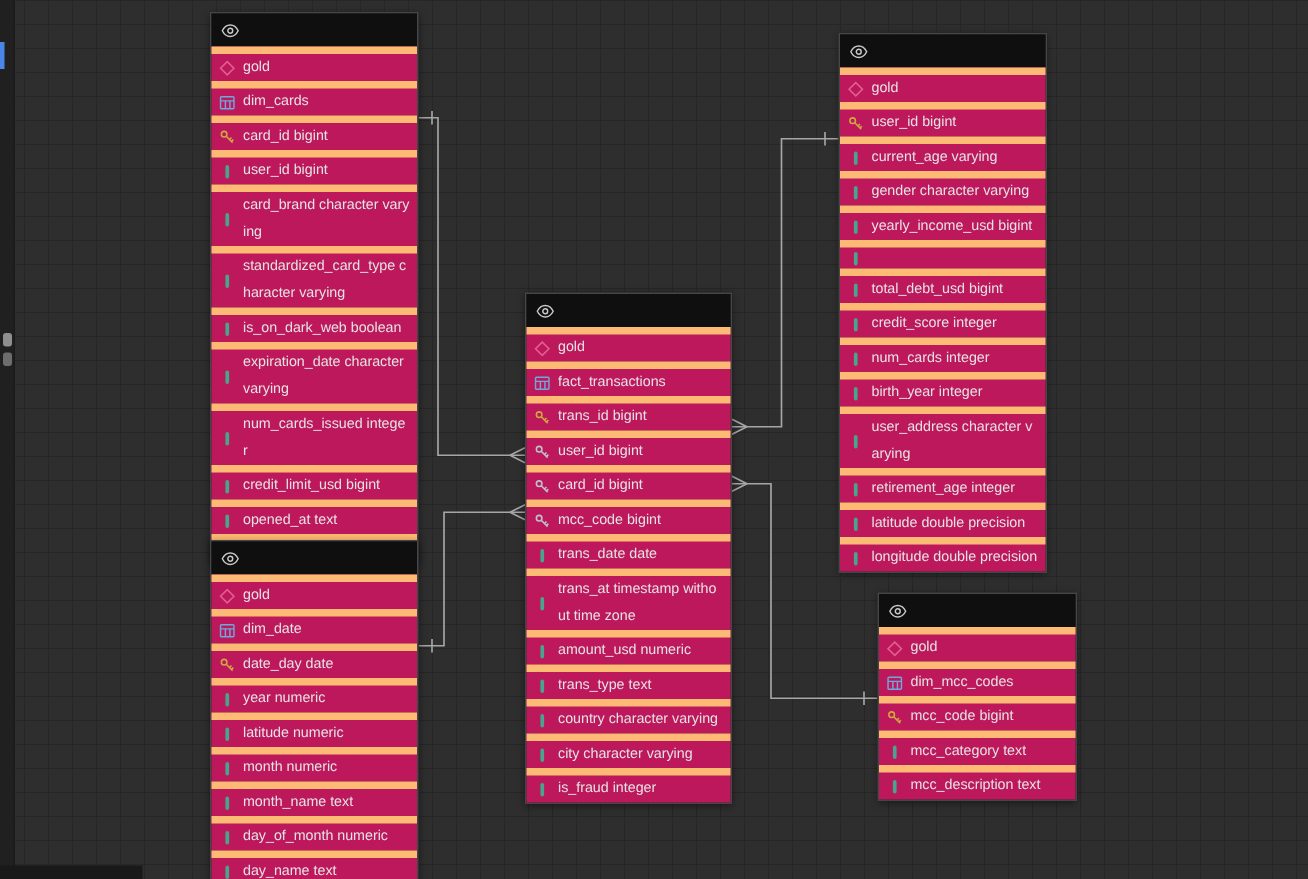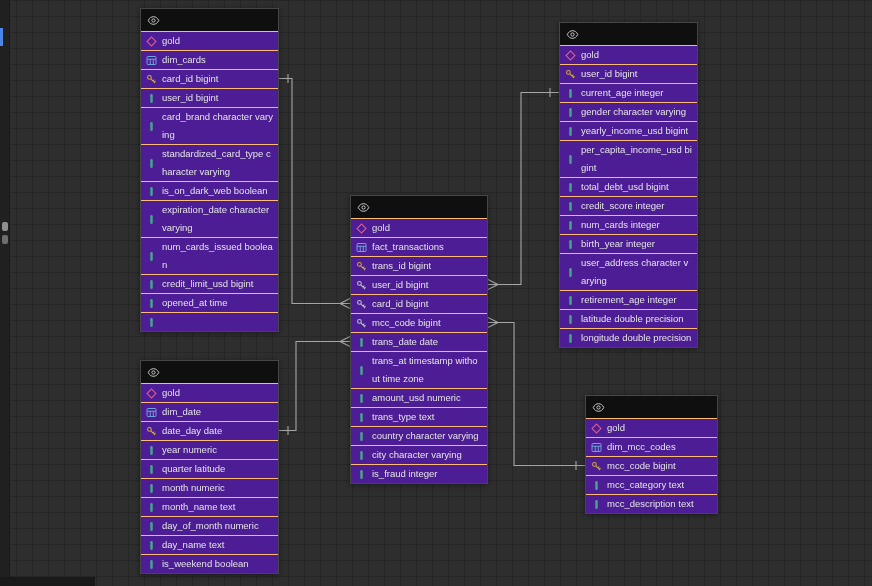--- a/index.html
+++ b/index.html
@@ -10,21 +10,21 @@
     background-image:linear-gradient(#262626 1px,transparent 1px),
                      linear-gradient(90deg,#262626 1px,transparent 1px);
     background-size:16px 16px;}
   #wires{position:absolute;left:0;top:0;z-index:1;pointer-events:none;}
   .table-card{position:absolute;z-index:2;background:#1d1d1d;
     border:1px solid #464646;box-shadow:0 1px 5px rgba(0,0,0,.45);}
   .card-header{height:22px;background:#0f0f0f;display:flex;align-items:center;
     padding:0 6px;cursor:pointer;}
   .hicon{display:flex;align-items:center;}
   .row{display:flex;align-items:center;gap:5px;padding:0 5px;min-height:19px;
-    border-top:1px solid #fdba74;background:#4c1d95;}
+    border-top:5px solid #fdba74;background:#be185d;}
   .ricon{width:11px;height:11px;flex:0 0 auto;display:flex;align-items:center;justify-content:center;}
   .row-text{color:#e4e4e4;font-size:9.5px;line-height:18px;word-break:break-all;}
   #left-rail{position:absolute;left:0;top:0;width:10px;height:586px;background:#202020;
     border-right:1px solid #1a1a1a;z-index:3;}
   .rail-active{position:absolute;left:0;top:28px;width:3px;height:18px;background:#4a86e8;}
   .rail-thumb{position:absolute;left:2px;width:6px;height:9px;background:#8f8f8f;border-radius:2px;}
   .rail-thumb.t1{top:222px;}
   .rail-thumb.t2{top:235px;background:#6d6d6d;}
   #bottom-sliver{position:absolute;left:0;bottom:0;width:95px;height:9px;background:#191919;z-index:3;}
 </style>
@@ -129,37 +129,37 @@
           </svg>
         </span>
         <span class="row-text">expiration_date character varying</span>
       </div>
       <div class="row">
         <span class="ricon">
           <svg width="11" height="11" viewBox="0 0 16 16">
             <rect x="6.2" y="1.5" width="3.6" height="13" rx="1.8" fill="#46a58b"></rect>
           </svg>
         </span>
-        <span class="row-text">num_cards_issued boolean</span>
+        <span class="row-text">num_cards_issued integer</span>
       </div>
       <div class="row">
         <span class="ricon">
           <svg width="11" height="11" viewBox="0 0 16 16">
             <rect x="6.2" y="1.5" width="3.6" height="13" rx="1.8" fill="#46a58b"></rect>
           </svg>
         </span>
         <span class="row-text">credit_limit_usd bigint</span>
       </div>
       <div class="row">
         <span class="ricon">
           <svg width="11" height="11" viewBox="0 0 16 16">
             <rect x="6.2" y="1.5" width="3.6" height="13" rx="1.8" fill="#46a58b"></rect>
           </svg>
         </span>
-        <span class="row-text">opened_at time</span>
+        <span class="row-text">opened_at text</span>
       </div>
       <div class="row">
         <span class="ricon">
           <svg width="11" height="11" viewBox="0 0 16 16">
             <rect x="6.2" y="1.5" width="3.6" height="13" rx="1.8" fill="#46a58b"></rect>
           </svg>
         </span>
       </div>
     </div>
     <div class="table-card" id="card-dim_date" style="left: 140px; top: 360px; width: 139px;">
@@ -204,21 +204,21 @@
           </svg>
         </span>
         <span class="row-text">year numeric</span>
       </div>
       <div class="row">
         <span class="ricon">
           <svg width="11" height="11" viewBox="0 0 16 16">
             <rect x="6.2" y="1.5" width="3.6" height="13" rx="1.8" fill="#46a58b"></rect>
           </svg>
         </span>
-        <span class="row-text">quarter latitude</span>
+        <span class="row-text">latitude numeric</span>
       </div>
       <div class="row">
         <span class="ricon">
           <svg width="11" height="11" viewBox="0 0 16 16">
             <rect x="6.2" y="1.5" width="3.6" height="13" rx="1.8" fill="#46a58b"></rect>
           </svg>
         </span>
         <span class="row-text">month numeric</span>
       </div>
       <div class="row">
@@ -398,21 +398,21 @@
           </svg>
         </span>
         <span class="row-text">user_id bigint</span>
       </div>
       <div class="row">
         <span class="ricon">
           <svg width="11" height="11" viewBox="0 0 16 16">
             <rect x="6.2" y="1.5" width="3.6" height="13" rx="1.8" fill="#46a58b"></rect>
           </svg>
         </span>
-        <span class="row-text">current_age integer</span>
+        <span class="row-text">current_age varying</span>
       </div>
       <div class="row">
         <span class="ricon">
           <svg width="11" height="11" viewBox="0 0 16 16">
             <rect x="6.2" y="1.5" width="3.6" height="13" rx="1.8" fill="#46a58b"></rect>
           </svg>
         </span>
         <span class="row-text">gender character varying</span>
       </div>
       <div class="row">
@@ -422,21 +422,20 @@
           </svg>
         </span>
         <span class="row-text">yearly_income_usd bigint</span>
       </div>
       <div class="row">
         <span class="ricon">
           <svg width="11" height="11" viewBox="0 0 16 16">
             <rect x="6.2" y="1.5" width="3.6" height="13" rx="1.8" fill="#46a58b"></rect>
           </svg>
         </span>
-        <span class="row-text">per_capita_income_usd bigint</span>
       </div>
       <div class="row">
         <span class="ricon">
           <svg width="11" height="11" viewBox="0 0 16 16">
             <rect x="6.2" y="1.5" width="3.6" height="13" rx="1.8" fill="#46a58b"></rect>
           </svg>
         </span>
         <span class="row-text">total_debt_usd bigint</span>
       </div>
       <div class="row">

